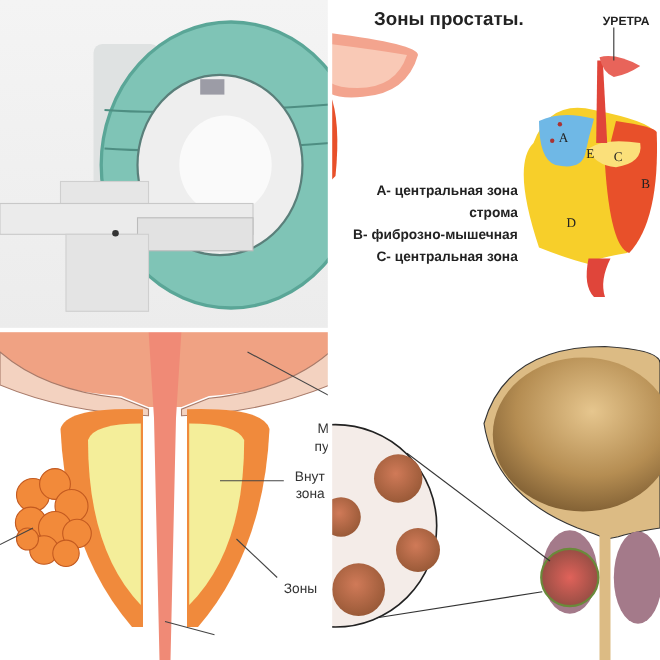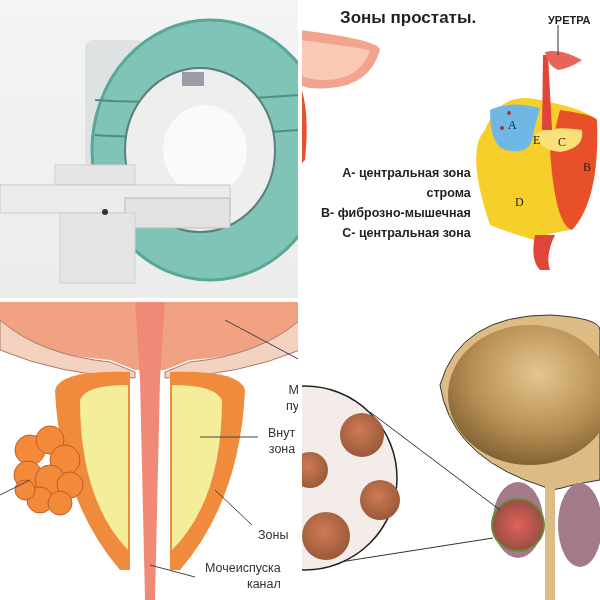--- a/index.html
+++ b/index.html
@@ -101,24 +101,20 @@
     <div>М</div>
     <div>пу</div>
   </div>
   <div class="anat-label" style="left:268px;top:125px;">
     <div>Внут</div>
     <div>зона</div>
   </div>
   <div class="anat-label" style="left:258px;top:227px;">
     <div>Зоны</div>
   </div>
-  <div class="anat-label" style="left:205px;top:260px;">
-    <div>Мочеиспуска</div>
-    <div>канал</div>
-  </div>
 </div>
 
 <div class="panel" id="p-cancer">
   <svg width="300" height="300" viewBox="0 0 300 300">
     <defs>
       <radialGradient id="bl" cx="55%" cy="35%" r="70%">
         <stop offset="0%" stop-color="#e6c68e"></stop>
           <stop offset="60%" stop-color="#b58d52"></stop>
           <stop offset="100%" stop-color="#7a5a30"></stop>
       </radialGradient>

